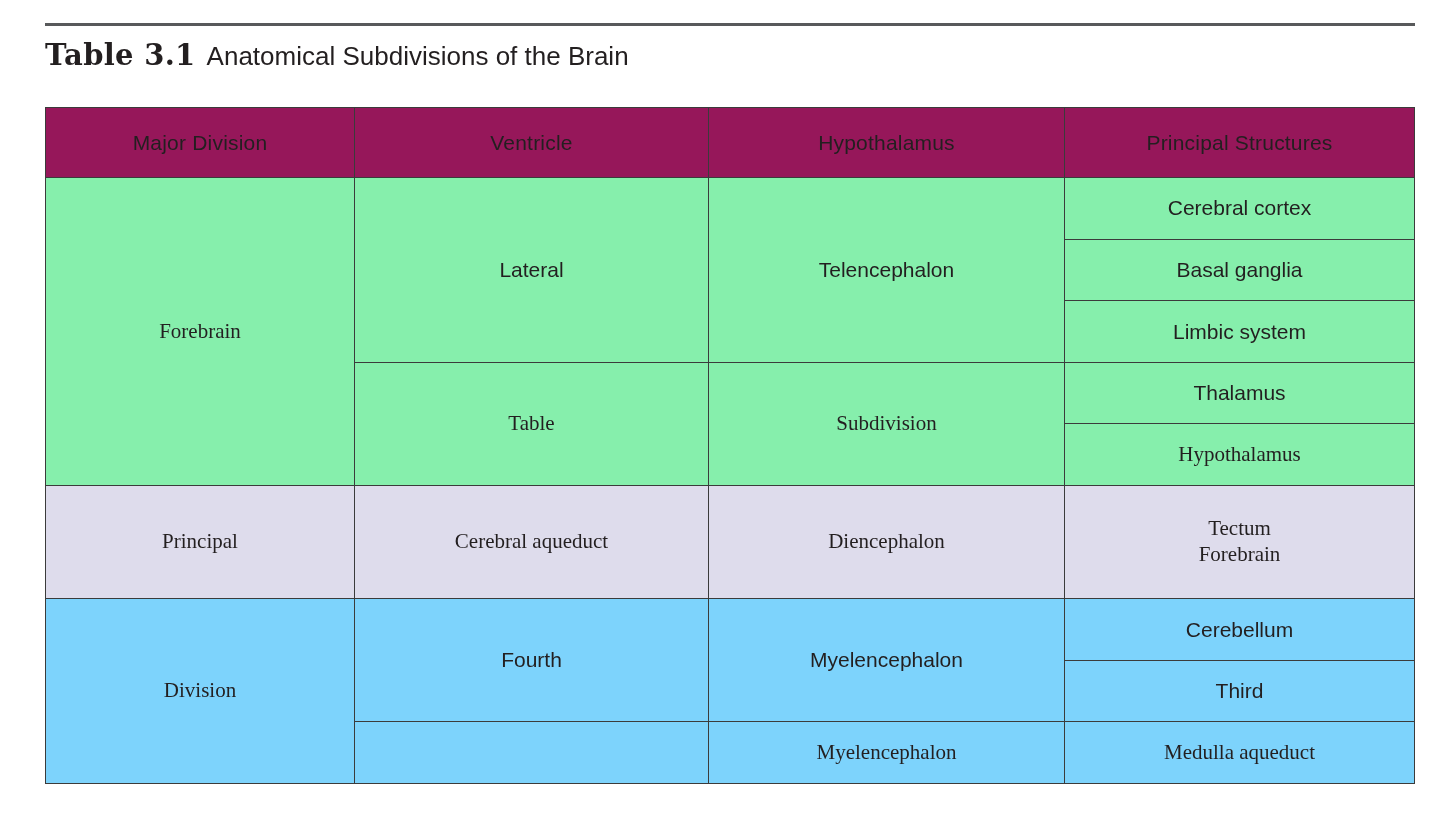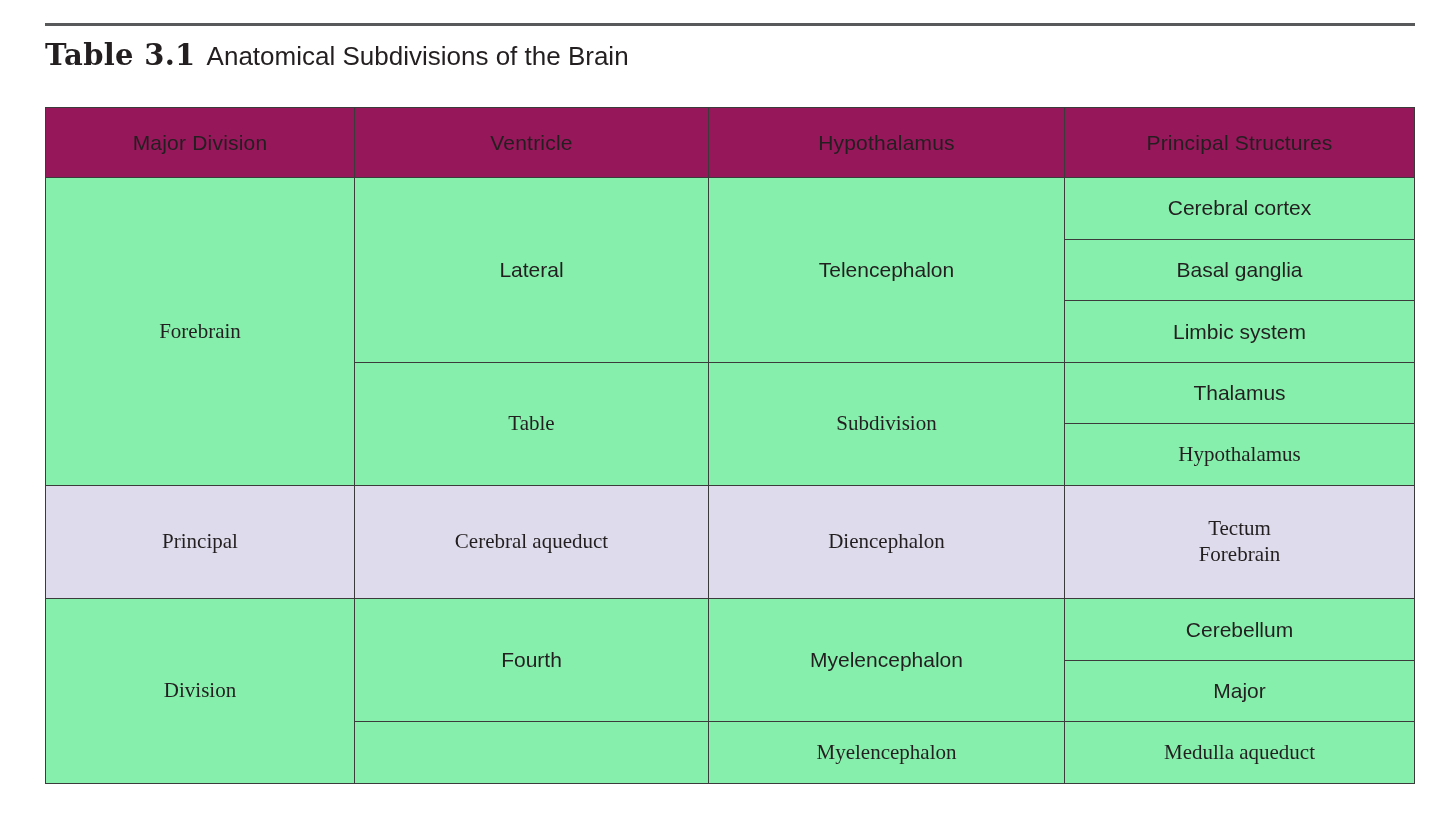--- a/index.html
+++ b/index.html
@@ -91,21 +91,21 @@
     font-weight: bold;
     font-size: 23px;
     height: 65px;
     border-color: #96175A;
     letter-spacing: 0.2px;
   }
 
   
   td.tint-forebrain { background: #86efac; }
   td.tint-midbrain  { background: #DEDCEC; }
-  td.tint-hindbrain { background: #86efac; }
+  td.tint-hindbrain { background: #7dd3fc; }
 
   
   td.section-top   { border-top-width: 2.6px;  border-top-color: #2e2e2e; }
   td.section-bot   { border-bottom-width: 2.6px; border-bottom-color: #2e2e2e; font-family: Liberation Serif, serif; }
   td.group-bot     { border-bottom-width: 2.2px; border-bottom-color: #2e2e2e; }
 
   
   col.c1 { width: 309px; }
   col.c2 { width: 354px; }
   col.c3 { width: 356px; }
@@ -176,21 +176,21 @@
           </td>
         </tr>
 
         <tr>
           <td class="tint-hindbrain section-top section-bot" rowspan="3">Division</td>
           <td class="tint-hindbrain section-top group-bot" rowspan="2">Fourth</td>
           <td class="tint-hindbrain section-top group-bot" rowspan="2">Myelencephalon</td>
           <td class="tint-hindbrain section-top">Cerebellum</td>
         </tr>
         <tr>
-          <td class="tint-hindbrain group-bot">Major</td>
+          <td class="tint-hindbrain group-bot">Third</td>
         </tr>
         <tr>
           <td class="tint-hindbrain section-bot"></td>
           <td class="tint-hindbrain section-bot">Myelencephalon</td>
           <td class="tint-hindbrain section-bot">Medulla aqueduct</td>
         </tr>
 
       </tbody>
     </table>
   </div>

